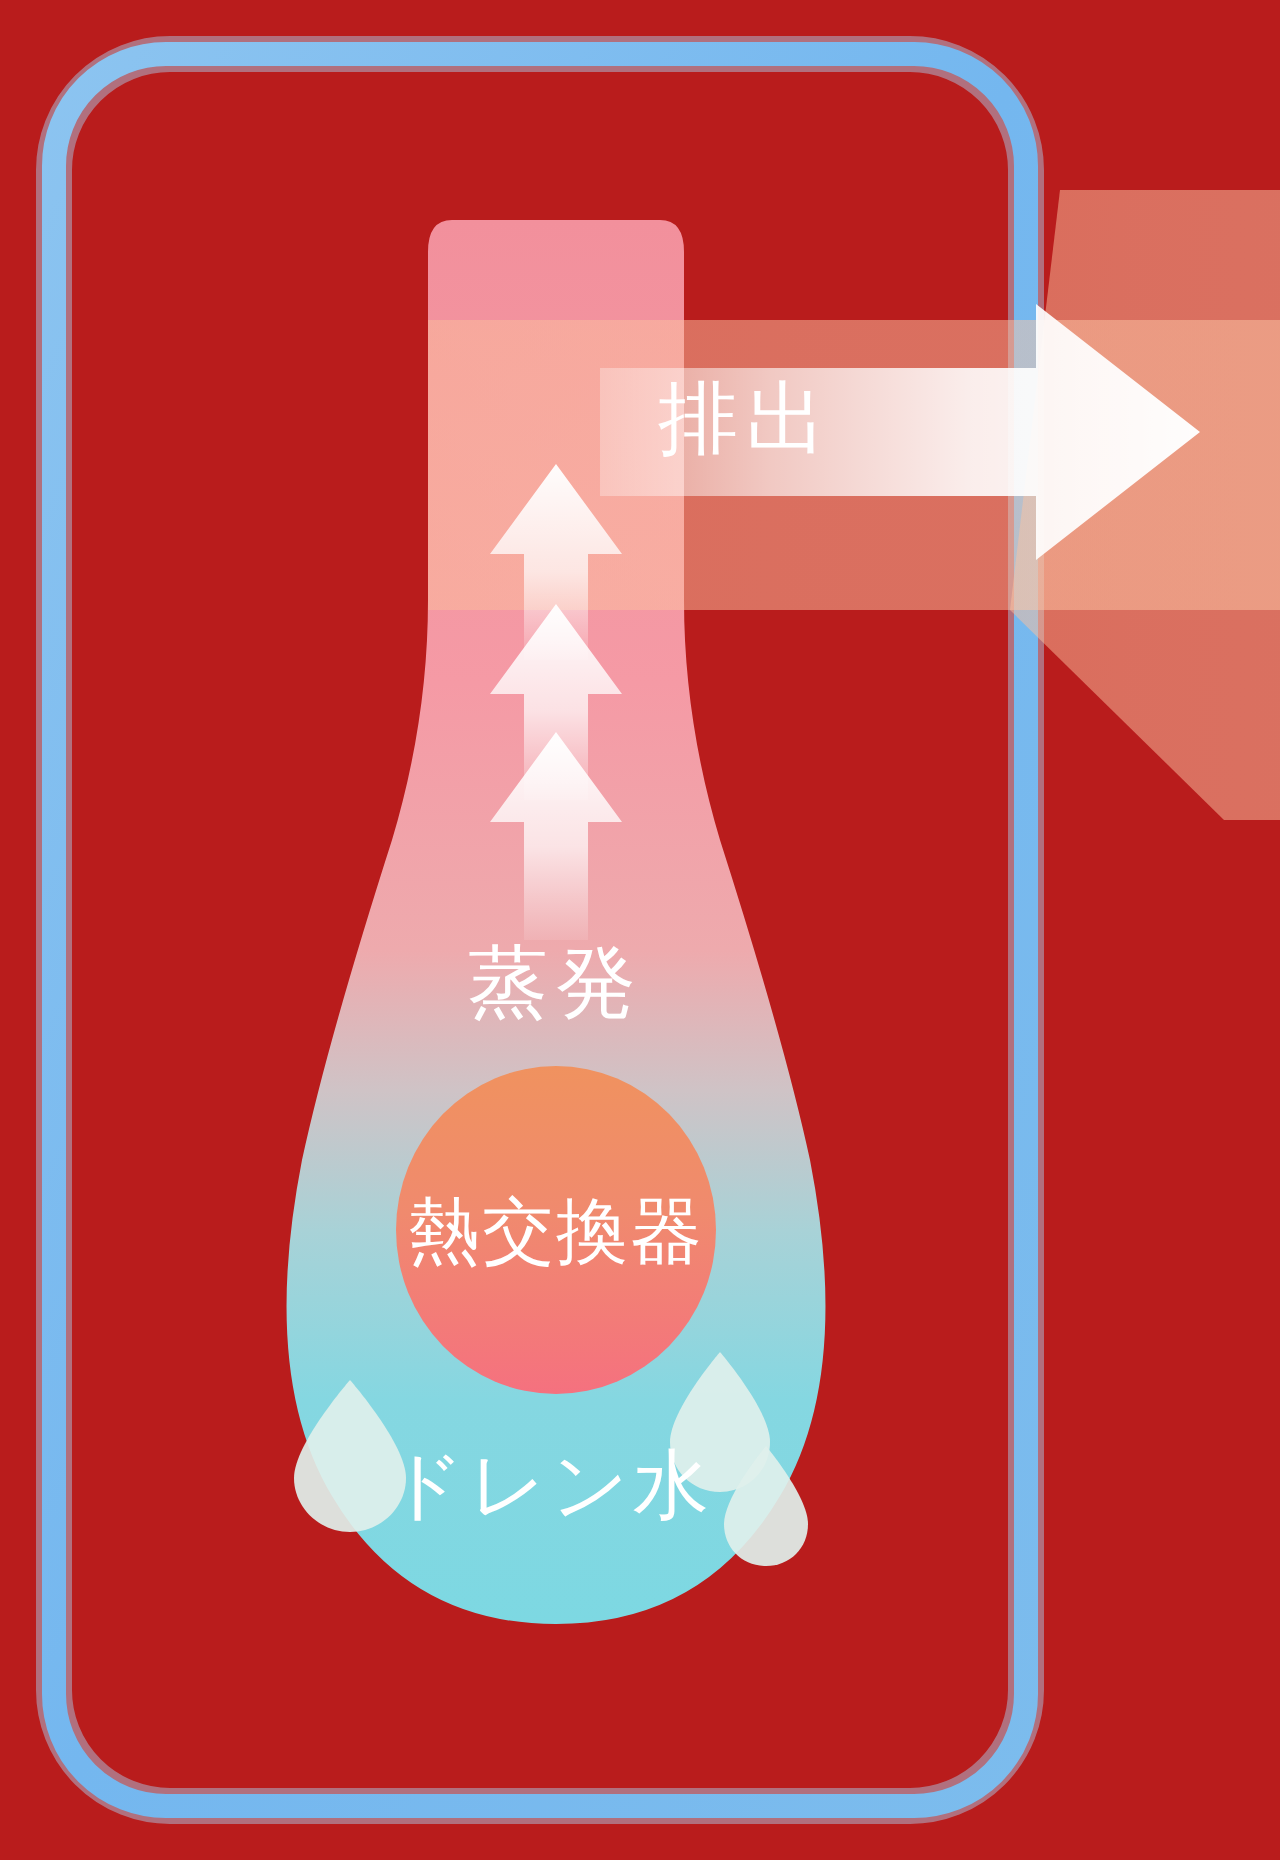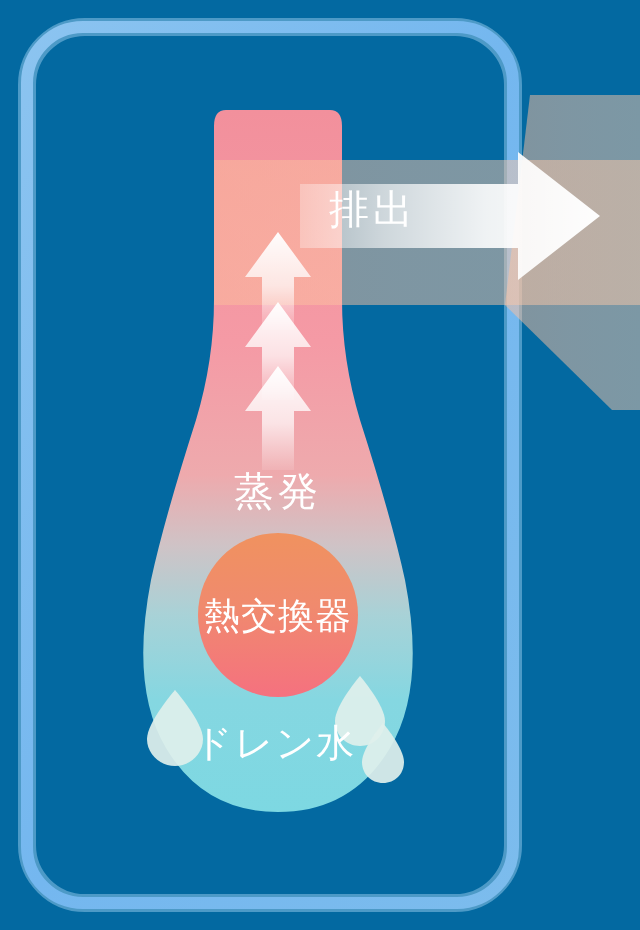--- a/index.html
+++ b/index.html
@@ -4,21 +4,21 @@
 <title>Evaporation Diagram</title>
 <style>
   html,body{margin:0;padding:0;background:#ffffff;}
   body{
     font-family:"DejaVu Sans","Liberation Sans",sans-serif;
   }
   #stage{
     position:relative;
     width:640px;
     height:930px;
-    background:#0369a1;
+    background:#b91c1c;
     overflow:hidden;
   }
   #stage svg{
     position:absolute;
     left:0; top:0;
     width:640px;
     height:930px;
   }
   .lbl{
     fill:#ffffff;

